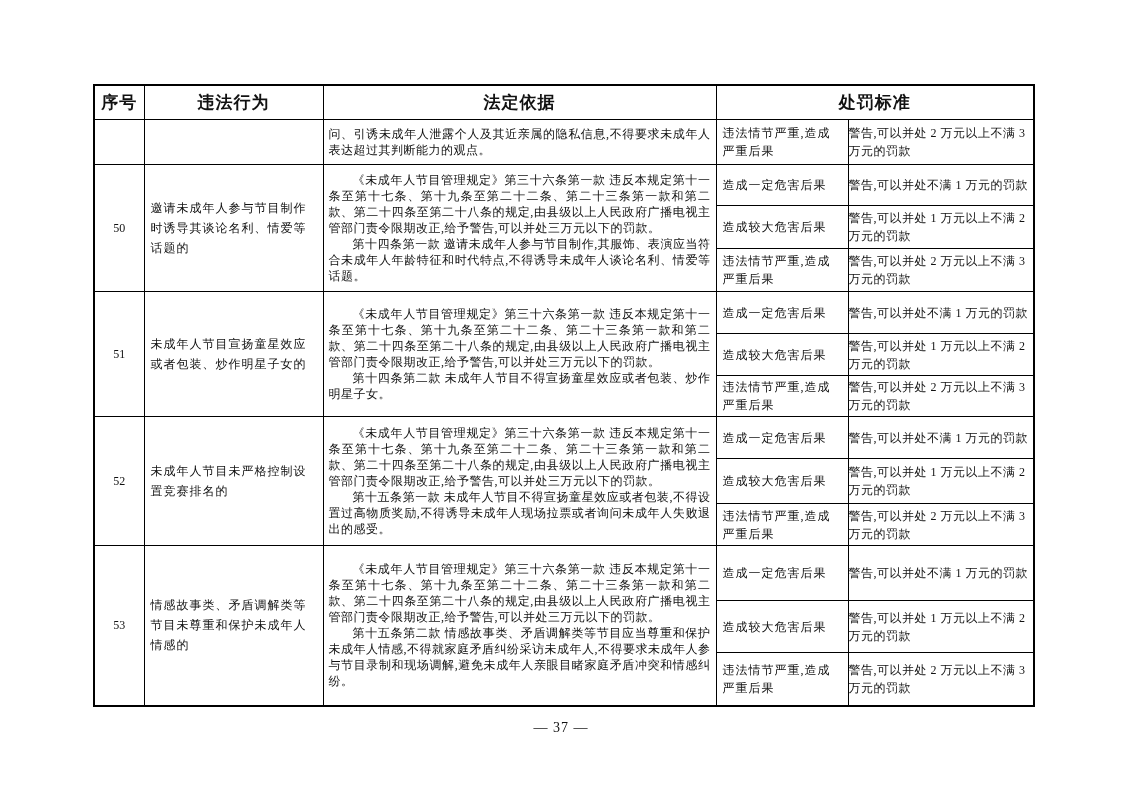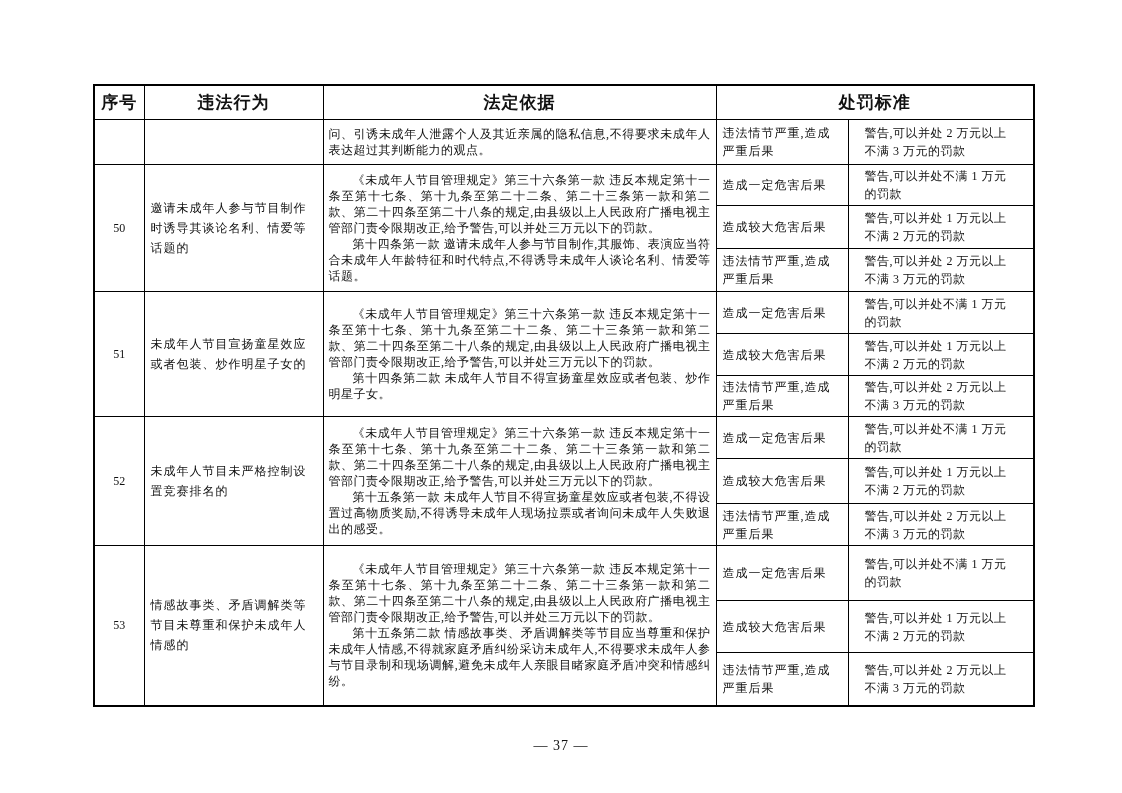--- a/index.html
+++ b/index.html
@@ -36,25 +36,25 @@
   }
   .law-table td {
     font-size: 12px;
   }
   .c-seq  { text-align: center; line-height: 18px; }
   .c-beh  { padding: 2px 6px; line-height: 20px; letter-spacing: 1px; }
   .c-legal{ padding: 1px 5px; text-align: justify; line-height: 16px; letter-spacing: 0.5px; }
   .c-legal p { margin: 0; text-indent: 2em; }
   .c-legal p.cont { text-indent: 0; }
   .c-cond { padding: 2px 6px; line-height: 18px; letter-spacing: 1px; }
-  .c-pen  { padding: 2px 16px; line-height: 18px; letter-spacing: 0.5px; }
+  .c-pen  { padding: 2px 0; line-height: 18px; letter-spacing: 0.5px; }
   .footer {
     position: absolute;
     left: 0;
-    top: 738px;
+    top: 720px;
     width: 100%;
     text-align: center;
     font-size: 14px;
     letter-spacing: 1px;
   }
 </style>
 </head>
 <body>
 
 <div class="page">

